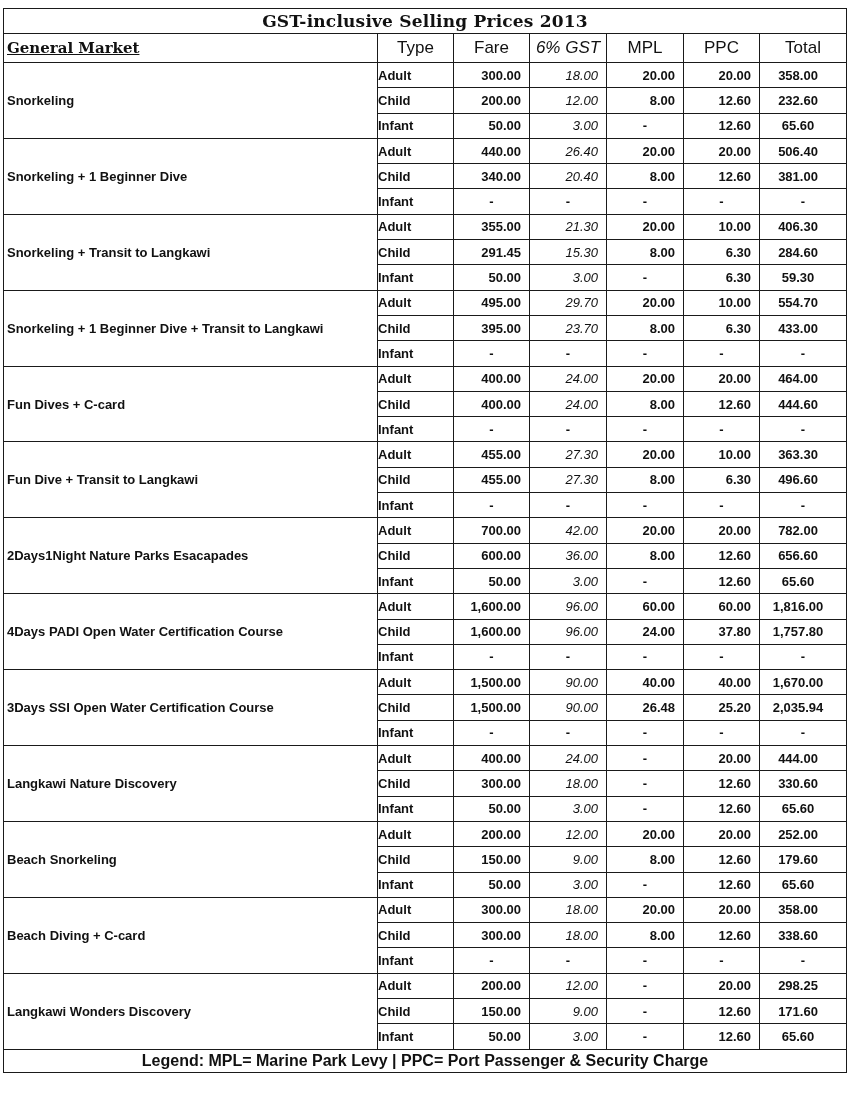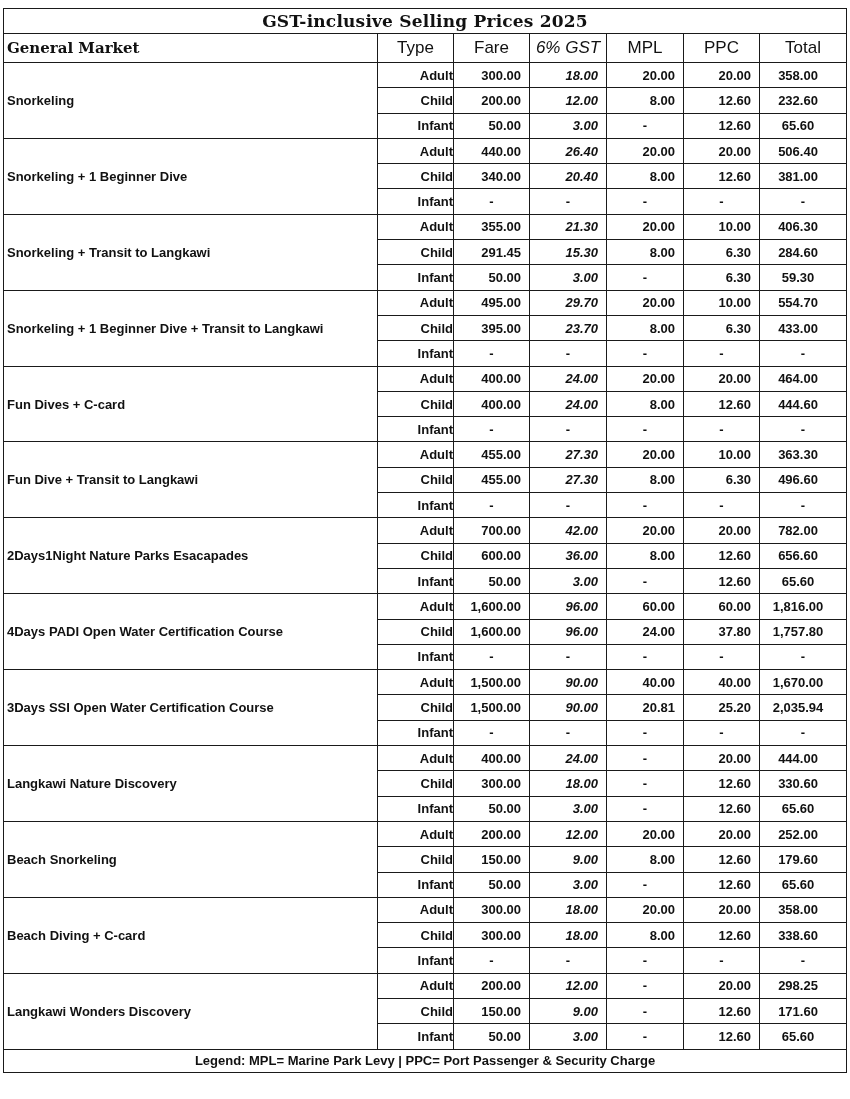--- a/index.html
+++ b/index.html
@@ -5,50 +5,50 @@
   html, body { margin: 0; padding: 0; background: #ffffff; }
   body { width: 850px; height: 1099px; position: relative; overflow: hidden;
          font-family: "Liberation Sans", sans-serif; color: #111; }
   .sheet { position: absolute; left: 3px; top: 8px; width: 843px; }
   table { border-collapse: collapse; width: 843px; table-layout: fixed; }
   td, th { border: 1.5px solid #1a1a1a; padding: 0; }
   .title-cell { height: 24px; text-align: center; font-family: "DejaVu Serif", serif;
                 font-weight: bold; font-size: 17px; letter-spacing: 0.2px; }
   .hdr th { height: 28px; font-weight: normal; font-size: 17px; text-align: center; }
   .hdr th.market { text-align: left; padding-left: 3px; font-family: "DejaVu Serif", serif;
-                   font-weight: bold; font-size: 15px; }
+                   font-weight: bold; font-size: 15px; text-decoration: underline; }
   .hdr th.gst { font-style: italic; }
   td.pkg { font-weight: bold; font-size: 12.5px; padding-left: 3px; vertical-align: middle; }
   tr.drow td { height: 24.3px; font-size: 13px; }
-  td.type { text-align: right; font-weight: bold; }
+  td.type { text-align: left; font-weight: bold; }
   td.num { text-align: right; padding-right: 8px; font-weight: bold; }
-  td.gstv { text-align: right; padding-right: 8px; font-style: italic; font-weight: bold; }
+  td.gstv { text-align: right; padding-right: 8px; font-style: italic; font-weight: normal; }
   td.dash { text-align: center; font-weight: bold; }
   td.total { text-align: center; padding-right: 10px; font-weight: bold; font-size: 13.5px; }
-  .legend-cell { height: 22px; text-align: center; font-weight: bold; font-size: 13px; }
+  .legend-cell { height: 22px; text-align: center; font-weight: bold; font-size: 16px; }
   col.c-name { width: 374px; } col.c-type { width: 76px; } col.c-fare { width: 76px; }
   col.c-gst { width: 77px; } col.c-mpl { width: 77px; } col.c-ppc { width: 76px; } col.c-total { width: 87px; }
 </style>
 </head>
 <body>
 
 <div class="sheet">
   <table>
     <colgroup>
       <col class="c-name">
         <col class="c-type">
         <col class="c-fare">
         <col class="c-gst">
       <col class="c-mpl">
         <col class="c-ppc">
         <col class="c-total">
     </colgroup>
     <thead>
       <tr>
-        <td colspan="7" class="title-cell">GST-inclusive Selling Prices 2025</td>
+        <td colspan="7" class="title-cell">GST-inclusive Selling Prices 2013</td>
       </tr>
       <tr class="hdr">
         <th class="market">General Market</th>
         <th>Type</th>
         <th>Fare</th>
         <th class="gst">6% GST</th>
         <th>MPL</th>
         <th>PPC</th>
         <th>Total</th>
       </tr>
@@ -260,21 +260,21 @@
           <td class="num">1,500.00</td>
           <td class="gstv">90.00</td>
           <td class="num">40.00</td>
           <td class="num">40.00</td>
           <td class="total">1,670.00</td>
         </tr>
         <tr class="drow">
           <td class="type">Child</td>
           <td class="num">1,500.00</td>
           <td class="gstv">90.00</td>
-          <td class="num">20.81</td>
+          <td class="num">26.48</td>
           <td class="num">25.20</td>
           <td class="total">2,035.94</td>
         </tr>
         <tr class="drow">
           <td class="type">Infant</td>
           <td class="dash">-</td>
           <td class="dash">-</td>
           <td class="dash">-</td>
           <td class="dash">-</td>
           <td class="dash">-</td>

